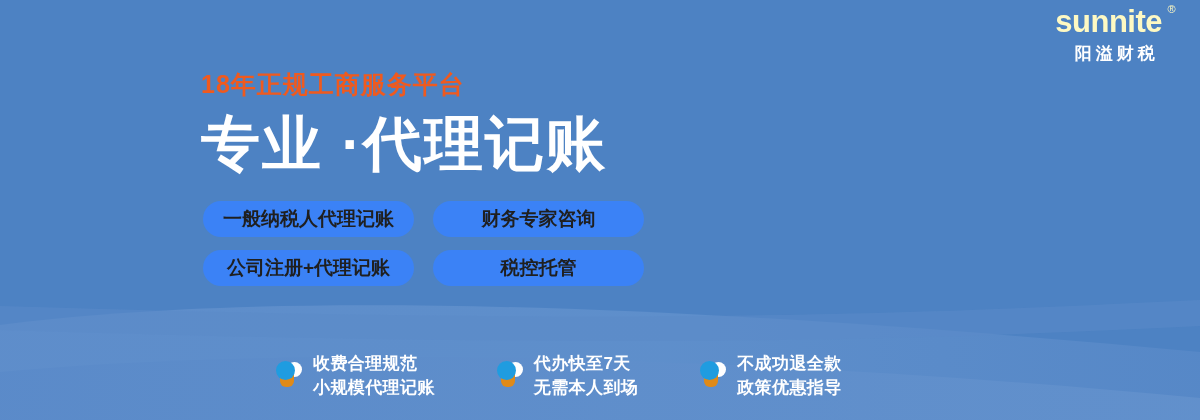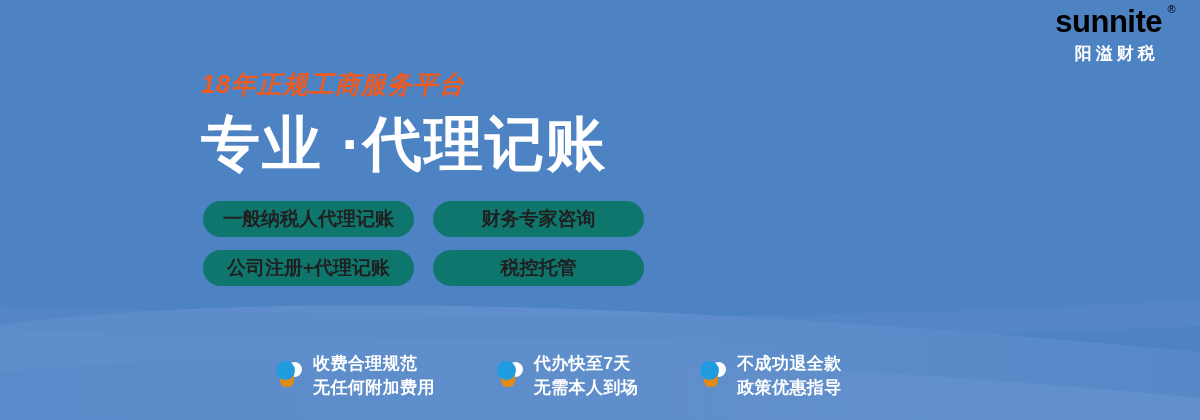--- a/index.html
+++ b/index.html
@@ -34,21 +34,21 @@
     text-align: center;
     color: #ffffff;
     line-height: 1;
   }
   #logo .wordmark {
     position: relative;
     display: inline-block;
     font-size: 31px;
     font-weight: 700;
     letter-spacing: -0.5px;
-    color: #000000;
+    color: #fef9c3;
     padding-right: 12px;
   }
   #logo .reg {
     position: absolute;
     top: -2px;
     right: -1px;
     font-size: 11px;
     font-weight: 400;
     line-height: 1;
   }
@@ -64,21 +64,20 @@
   
   #headline-block {
     position: absolute;
     left: 201px;
     top: 72px;
   }
   #eyebrow {
     color: #ef5a1f;
     font-size: 25px;
     font-weight: 700;
-    font-style: italic;
     letter-spacing: 1px;
     line-height: 1;
     margin: 0 0 18px 0;
     white-space: nowrap;
   }
   #main-title {
     color: #ffffff;
     font-size: 59px;
     font-weight: 700;
     letter-spacing: 2px;
@@ -95,21 +94,21 @@
   }
   .pill-row {
     display: flex;
     gap: 19px;
     margin-bottom: 13px;
   }
   .pill {
     width: 211px;
     height: 36px;
     border-radius: 18px;
-    background: #0f766e;
+    background: #3b82f6;
     color: #1f1f1f;
     font-size: 19px;
     font-weight: 700;
     display: flex;
     align-items: center;
     justify-content: center;
     box-sizing: border-box;
     white-space: nowrap;
   }
 
@@ -222,21 +221,21 @@
   <div id="features">
 
     <div class="feature">
       <span class="feature-icon">
         <span class="crescent"></span>
         <span class="cup"></span>
         <span class="dot"></span>
       </span>
       <span class="feature-text">
         <span>收费合理规范</span><br>
-        <span>无任何附加费用</span>
+        <span>小规模代理记账</span>
       </span>
     </div>
 
     <div class="feature">
       <span class="feature-icon">
         <span class="crescent"></span>
         <span class="cup"></span>
         <span class="dot"></span>
       </span>
       <span class="feature-text">

